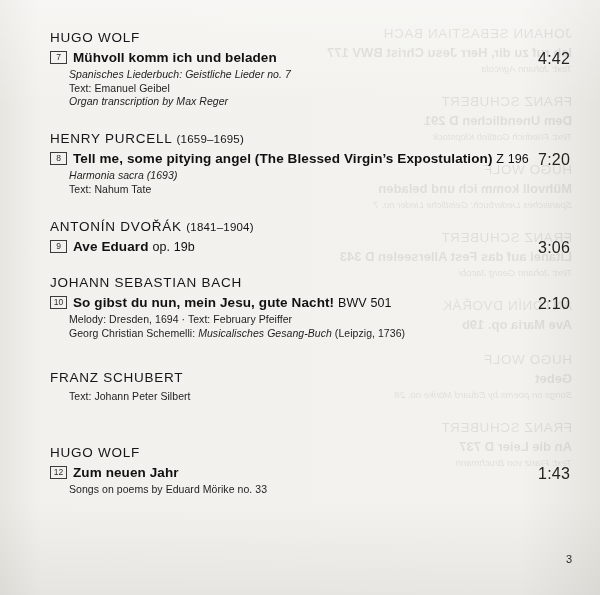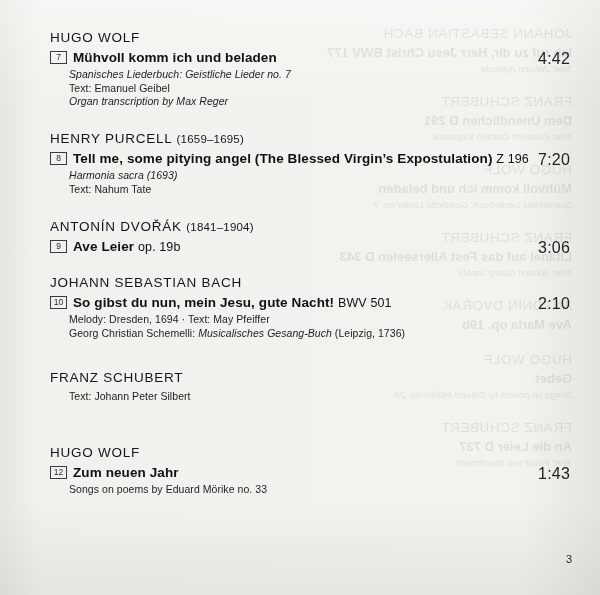--- a/index.html
+++ b/index.html
@@ -232,42 +232,42 @@
   </div>
 
   <div class="track" style="top:219px;">
     <div class="composer">
       <span>ANTONÍN DVOŘÁK</span>
       <span class="dates">(1841–1904)</span>
     </div>
     <div class="title-row">
       <span class="tracknum">9</span>
       <span class="title">
-        <span>Ave Leier</span>
+        <span>Ave Eduard</span>
         <span class="opus">op. 19b</span>
       </span>
       <span class="duration">3:06</span>
     </div>
   </div>
 
   <div class="track" style="top:275px;">
     <div class="composer">
       <span>JOHANN SEBASTIAN BACH</span>
       <span class="dates"></span>
     </div>
     <div class="title-row">
       <span class="tracknum">10</span>
       <span class="title">
         <span>So gibst du nun, mein Jesu, gute Nacht!</span>
         <span class="opus">BWV 501</span>
       </span>
       <span class="duration">2:10</span>
     </div>
     <div class="details">
-      <div class="line">Melody: Dresden, 1694 · Text: May Pfeiffer</div>
+      <div class="line">Melody: Dresden, 1694 · Text: February Pfeiffer</div>
       <div class="line">Georg Christian Schemelli: <span class="it">Musicalisches Gesang-Buch</span> (Leipzig, 1736)</div>
     </div>
   </div>
 
   <div class="track" style="top:370px;">
     <div class="composer">
       <span>FRANZ SCHUBERT</span>
       <span class="dates"></span>
     </div>
     <div class="details">

